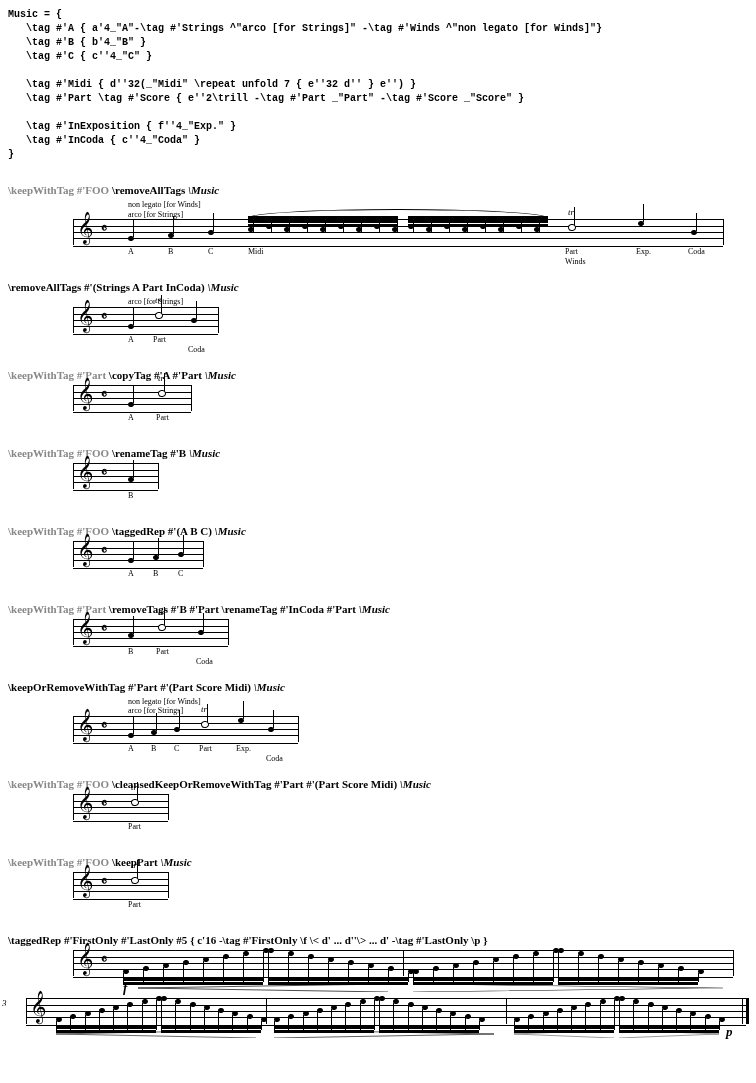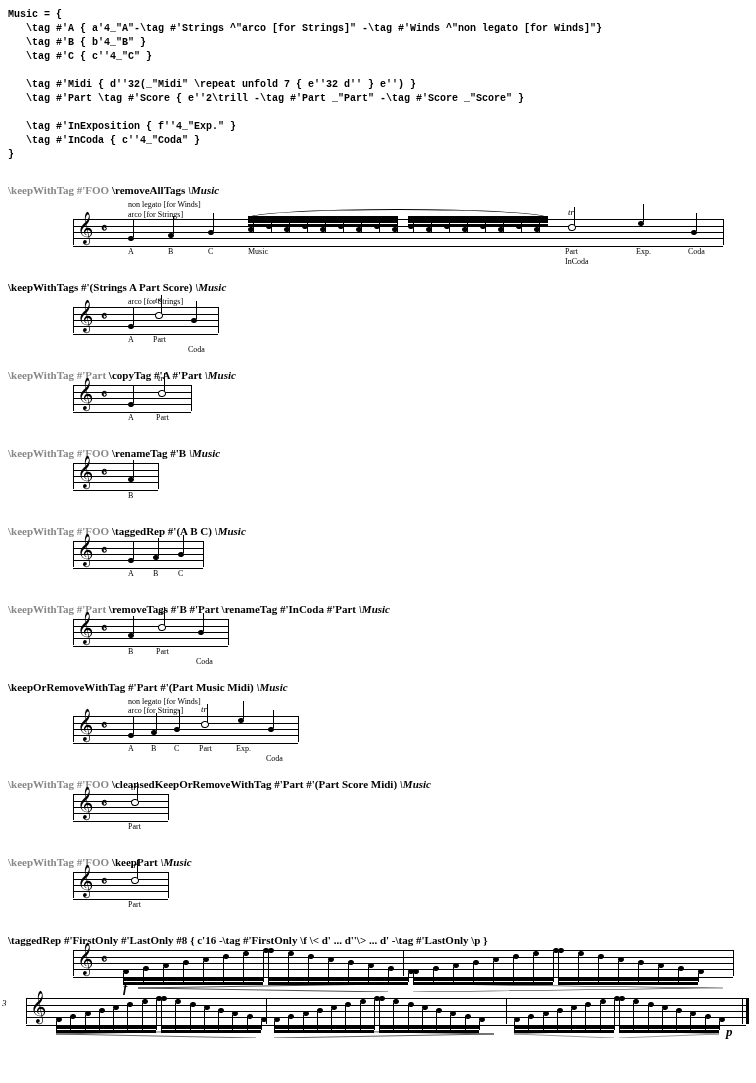--- a/index.html
+++ b/index.html
@@ -244,30 +244,30 @@
 
     <div class="note" style="left:565px; top:2px;"></div>
       <div class="stem" style="left:570px; top:-15px;"></div>
     <div class="note" style="left:618px; top:11px;"></div>
       <div class="stem" style="left:623px; top:-6px;"></div>
   </div>
   <div class="note-labels">
     <span style="left:0px;">A</span>
     <span style="left:40px;">B</span>
     <span style="left:80px;">C</span>
-    <span style="left:120px;">Music</span>
+    <span style="left:120px;">Midi</span>
     <span style="left:437px;">Part</span>
-    <span style="left:437px; top:10px;">InCoda</span>
+    <span style="left:437px; top:10px;">Winds</span>
     <span style="left:508px;">Exp.</span>
     <span style="left:560px;">Coda</span>
   </div>
 </div>
 
 <div class="example-heading">
-  <span class="bold">\keepWithTags #'(Strings A Part Score) </span><span class="bold italic">\Music</span>
+  <span class="bold">\removeAllTags #'(Strings A Part InCoda) </span><span class="bold italic">\Music</span>
 </div>
 <div class="staff-container">
   <div class="annotation-top">arco [for Strings]</div>
   <div class="staff">
     <div class="staff-lines" style="width:145px;"></div>
     <div class="left-bar"></div>
     <div class="right-bar" style="left:145px;"></div>
     <span class="clef">𝄞</span>
     <span class="timesig">𝄴</span>
     <div class="note" style="left:55px; top:17px;"></div>
@@ -368,21 +368,21 @@
       <div class="stem" style="left:130px; top:-6px;"></div>
   </div>
   <div class="note-labels">
     <span style="left:0px;">B</span>
     <span style="left:28px;">Part</span>
     <span style="left:68px; top:10px;">Coda</span>
   </div>
 </div>
 
 <div class="example-heading">
-  <span class="bold">\keepOrRemoveWithTag #'Part #'(Part Music Midi) </span><span class="bold italic">\Music</span>
+  <span class="bold">\keepOrRemoveWithTag #'Part #'(Part Score Midi) </span><span class="bold italic">\Music</span>
 </div>
 <div class="staff-container">
   <div class="annotation-top">non legato [for Winds]</div>
   <div class="annotation-top">arco [for Strings]</div>
   <div class="staff">
     <div class="staff-lines" style="width:225px;"></div>
     <div class="left-bar"></div>
     <div class="right-bar" style="left:225px;"></div>
     <span class="clef">𝄞</span>
     <span class="timesig">𝄴</span>
@@ -442,21 +442,21 @@
     <span class="trill" style="left:58px; top:-12px;">tr</span>
     <div class="note" style="left:58px; top:5px; background:white; border:1px solid black;"></div>
       <div class="stem" style="left:64px; top:-12px;"></div>
   </div>
   <div class="note-labels">
     <span style="left:0px;">Part</span>
   </div>
 </div>
 
 <div class="example-heading">
-  <span class="bold">\taggedRep #'FirstOnly #'LastOnly #8   </span><span>{ c'16 -\tag #'FirstOnly \f \&lt; d' ... d''\&gt; ... d' -\tag #'LastOnly \p }</span>
+  <span class="bold">\taggedRep #'FirstOnly #'LastOnly #5   </span><span>{ c'16 -\tag #'FirstOnly \f \&lt; d' ... d''\&gt; ... d' -\tag #'LastOnly \p }</span>
 </div>
 <div class="staff-container" style="margin-bottom:22px;">
   <div class="staff">
     <div class="staff-lines" style="width:660px;"></div>
     <div class="left-bar"></div>
     <div class="right-bar" style="left:330px;"></div>
     <div class="right-bar" style="left:660px;"></div>
     <span class="clef">𝄞</span>
     <span class="timesig">𝄴</span>
 

